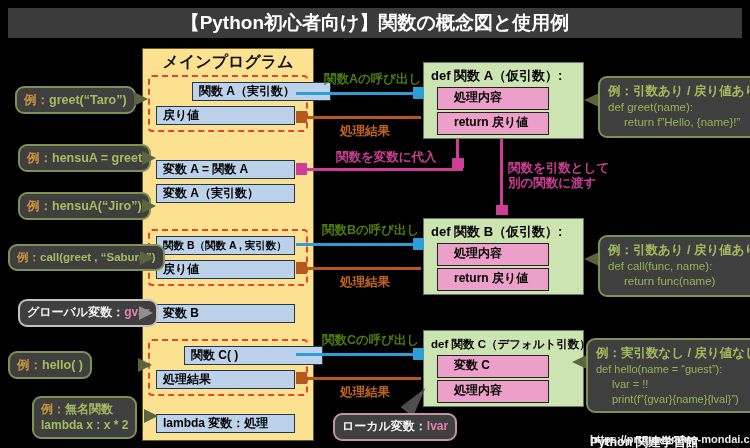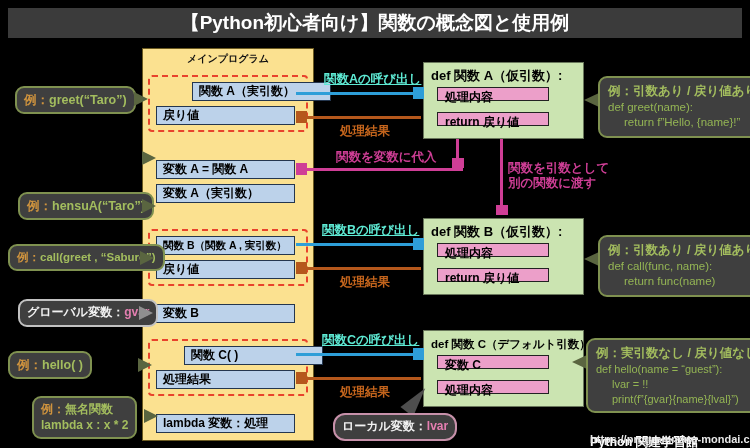--- a/index.html
+++ b/index.html
@@ -4,53 +4,53 @@
 <style>
   html,body{margin:0;padding:0;background:#000;}
   .stage{position:relative;width:750px;height:448px;background:#000;overflow:hidden;
          font-family:"Liberation Sans","DejaVu Sans",sans-serif;}
   .abs{position:absolute;box-sizing:border-box;}
   
   .titlebar{left:8px;top:8px;width:734px;height:30px;background:#3b3b3b;color:#fff;
             font-weight:bold;font-size:19px;line-height:30px;text-align:center;}
   
   .mainpanel{left:142px;top:48px;width:172px;height:393px;background:#fbe190;border:1px solid #6b5a20;}
-  .maintitle{left:142px;top:52px;width:172px;text-align:center;font-size:10px;font-weight:bold;color:#111;}
+  .maintitle{left:142px;top:52px;width:172px;text-align:center;font-size:16px;font-weight:bold;color:#111;}
   
   .bluebox{left:156px;width:139px;height:19px;background:#bcd2ea;border:1px solid #24364e;
            font-size:12px;font-weight:bold;color:#000;line-height:17px;padding-left:6px;overflow:hidden;white-space:nowrap;}
   .bluebox.small{font-size:10.5px;}
   
   .dashed{left:148px;width:160px;height:57px;border:2px dashed #e8432c;border-radius:4px;}
   
   .greenpanel{left:423px;width:161px;height:77px;background:#cbe4b1;border:1px solid #69775b;}
   .greentitle{font-size:13px;font-weight:bold;color:#000;padding:4px 0 0 7px;white-space:nowrap;}
   .greentitle.small{font-size:11.5px;padding-top:6px;}
-  .pinkbox{left:437px;width:112px;height:14px;background:#ec9fc9;border:1px solid #222;
-           font-size:12px;font-weight:bold;color:#000;line-height:19px;padding-left:7px;white-space:nowrap;}
+  .pinkbox{left:437px;width:112px;height:23px;background:#ec9fc9;border:1px solid #222;
+           font-size:12px;font-weight:bold;color:#000;line-height:19px;padding-left:16px;white-space:nowrap;}
   
   .hline{height:3px;}
   .vline{width:3px;}
   .blue-bg{background:#2e9ed8;}
   .orange-bg{background:#b5581c;}
   .pink-bg{background:#cf3e96;}
   .head{width:0;height:0;}
   .head-r{border-top:6.5px solid transparent;border-bottom:6.5px solid transparent;border-left:11px solid;}
   .head-l{border-top:6.5px solid transparent;border-bottom:6.5px solid transparent;border-right:11px solid;}
   .head-d{border-left:6px solid transparent;border-right:6px solid transparent;border-top:10px solid;}
-  .blue-c{color:#5eead4;border-color:#2e9ed8;text-decoration:underline;}
+  .blue-c{color:#4d7c0f;border-color:#2e9ed8;}
   .orange-c{color:#c3641c;border-color:#b5581c;}
   .pink-c{color:#cf3e96;border-color:#cf3e96;}
   .lbl{font-size:12.5px;font-weight:bold;white-space:nowrap;}
   
   .bubble{background:#3f3f3f;border:2px solid #7f9150;border-radius:9px;color:#a3bd5e;
           font-size:12.5px;font-weight:bold;line-height:1.3;padding:4px 7px;white-space:nowrap;}
   .bubble .rei{color:#d0943e;}
   .bubble.gray{border-color:#c2c2c2;color:#f2f2f2;}
-  .bubble.pinkb{border-color:#c791aa;color:#f2f2f2;border-radius:12px;}
+  .bubble.pinkb{border-color:#c791aa;color:#f2f2f2;}
   .bubble .pinkv{color:#e57fb1;}
   .codebubble{background:#3f3f3f;border:2px solid #7f9150;border-radius:9px;color:#a3bd5e;
               font-size:11.5px;line-height:1.35;padding:5px 8px;white-space:nowrap;}
   .codebubble .head-line{font-weight:bold;font-size:12.5px;}
   .codebubble .code{color:#94b554;}
   .codebubble .indent{padding-left:16px;}
   .tail-r{width:0;height:0;border-top:7px solid transparent;border-bottom:7px solid transparent;border-left:14px solid #5a6540;}
   .tail-l{width:0;height:0;border-top:7px solid transparent;border-bottom:7px solid transparent;border-right:15px solid #5a6540;}
   .tail-gray{border-left-color:#8f8f8f;}
   .tail-up{width:0;height:0;border-left:8px solid transparent;border-right:8px solid transparent;
@@ -135,24 +135,27 @@
   <div class="abs vline pink-bg" style="left:500px;top:139px;height:68px;"></div>
   <div class="abs head head-d pink-c" style="left:495.5px;top:205px;"></div>
   <div class="abs lbl pink-c" style="left:508px;top:160px;">関数を引数として</div>
   <div class="abs lbl pink-c" style="left:508px;top:175px;">別の関数に渡す</div>
 
   <div class="abs bubble" style="left:15px;top:86px;">
     <span class="rei">例：</span><span>greet(“Taro”)</span>
   </div>
   <div class="abs tail-r" style="left:134px;top:92px;"></div>
 
+  <div class="abs bubble" style="left:18px;top:144px;">
+    <span class="rei">例：</span><span>hensuA = greet</span>
+  </div>
   <div class="abs tail-r" style="left:142px;top:151px;"></div>
 
   <div class="abs bubble" style="left:18px;top:192px;">
-    <span class="rei">例：</span><span>hensuA(“Taro”)</span>
+    <span class="rei">例：</span><span>hensuA(“Jiro”)</span>
   </div>
   <div class="abs tail-r" style="left:142px;top:199px;"></div>
 
   <div class="abs bubble" style="left:8px;top:244px;font-size:11.5px;">
     <span class="rei">例：</span><span>call(greet , “Saburo”)</span>
   </div>
   <div class="abs tail-r" style="left:140px;top:251px;"></div>
 
   <div class="abs bubble gray" style="left:18px;top:299px;font-size:12px;">
     <span>グローバル変数：</span><span class="pinkv">gvar</span>

